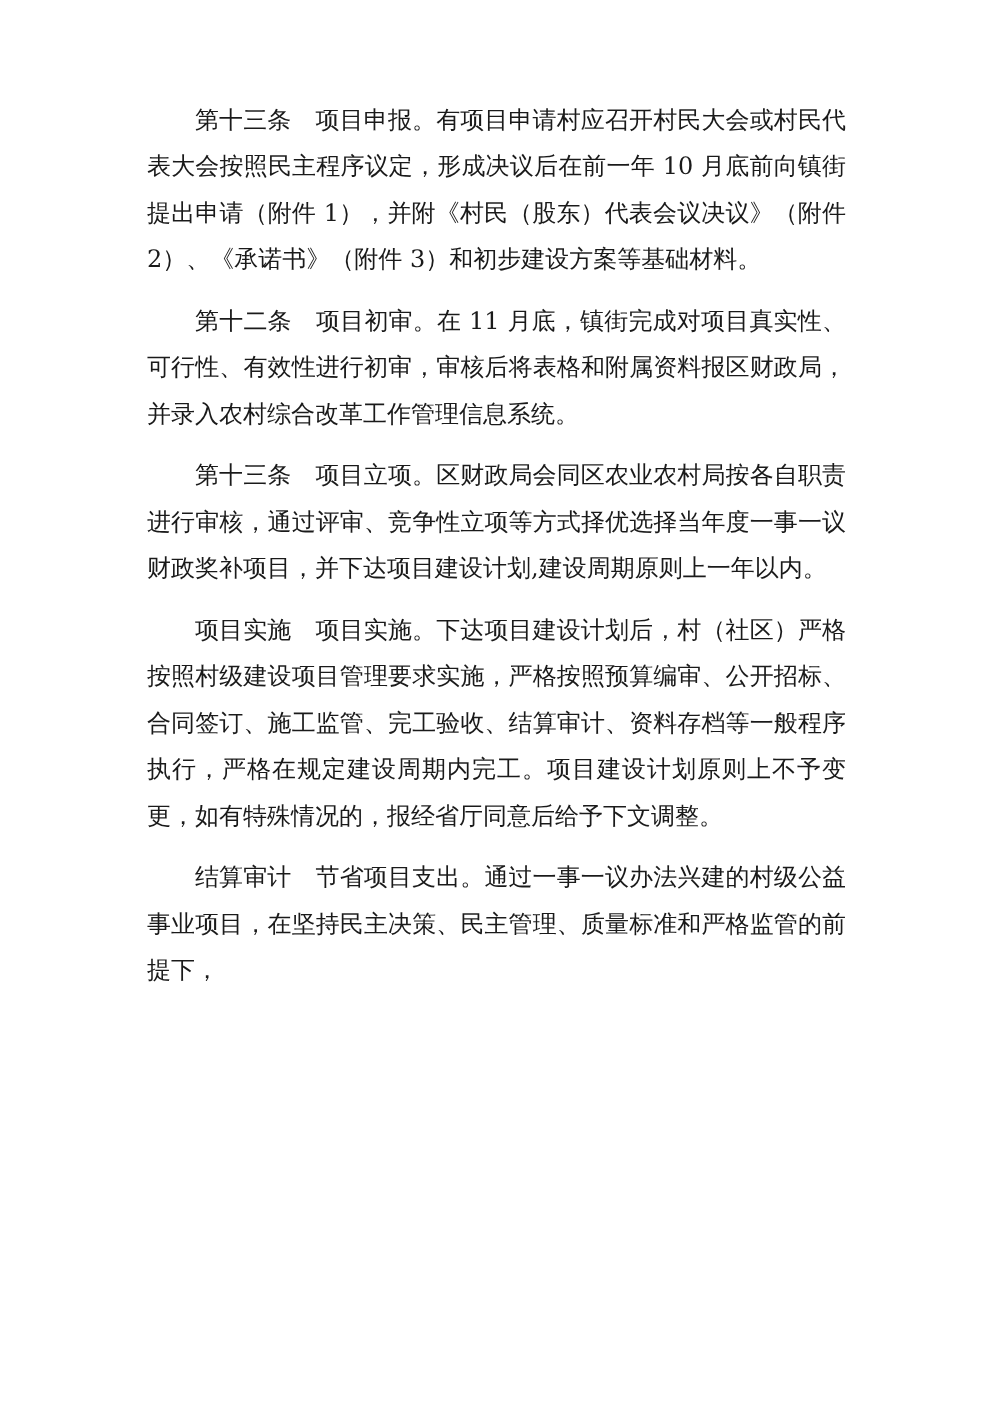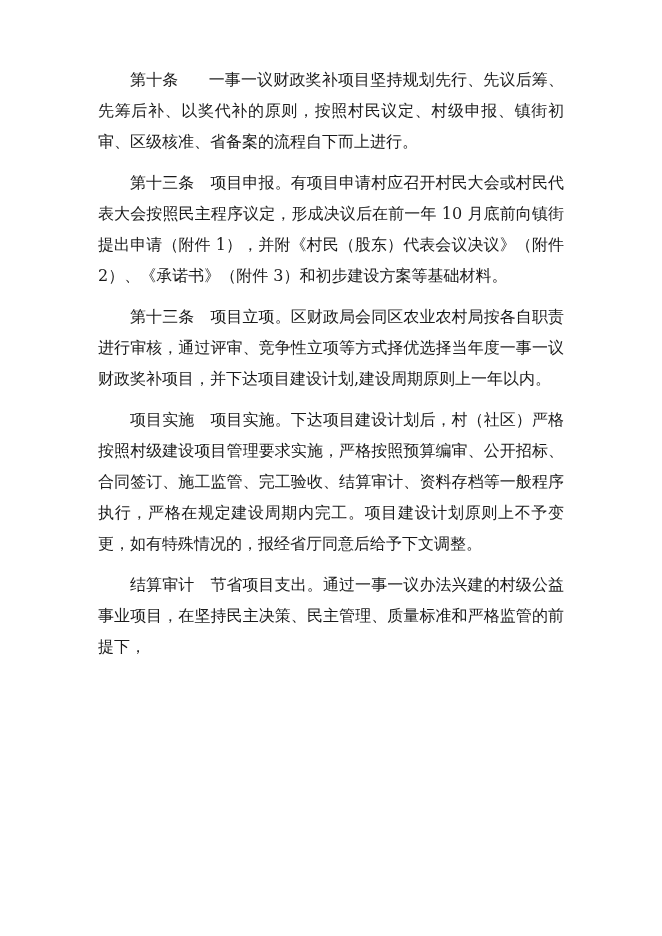--- a/index.html
+++ b/index.html
@@ -39,25 +39,25 @@
     }
     .gap.wide {
       width: 30px;
     }
   </style>
 </head>
 <body>
 
 <div class="page">
 
-  <p class="para"><span class="article-no">第十条</span><span class="gap wide"></span><span>一事一议财政奖补项目坚持规划先行、先议后筹、先筹后补、以奖代补的原则，按照村民议定、村级申报、镇街初审、区级核准、省备案的流程自下而上进行。</span></p>
 
 
   <p class="para"><span class="article-no">第十三条</span><span class="gap"></span><span>项目申报。有项目申请村应召开村民大会或村民代表大会按照民主程序议定，形成决议后在前一年 10 月底前向镇街提出申请（附件 1），并附《村民（股东）代表会议决议》（附件 2）、《承诺书》（附件 3）和初步建设方案等基础材料。</span></p>
 
+  <p class="para"><span class="article-no">第十二条</span><span class="gap"></span><span>项目初审。在 11 月底，镇街完成对项目真实性、可行性、有效性进行初审，审核后将表格和附属资料报区财政局，并录入农村综合改革工作管理信息系统。</span></p>
 
   <p class="para"><span class="article-no">第十三条</span><span class="gap"></span><span>项目立项。区财政局会同区农业农村局按各自职责进行审核，通过评审、竞争性立项等方式择优选择当年度一事一议财政奖补项目，并下达项目建设计划,建设周期原则上一年以内。</span></p>
 
   <p class="para"><span class="article-no">项目实施</span><span class="gap"></span><span>项目实施。下达项目建设计划后，村（社区）严格按照村级建设项目管理要求实施，严格按照预算编审、公开招标、合同签订、施工监管、完工验收、结算审计、资料存档等一般程序执行，严格在规定建设周期内完工。项目建设计划原则上不予变更，如有特殊情况的，报经省厅同意后给予下文调整。</span></p>
 
   <p class="para"><span class="article-no">结算审计</span><span class="gap"></span><span>节省项目支出。通过一事一议办法兴建的村级公益事业项目，在坚持民主决策、民主管理、质量标准和严格监管的前提下，</span></p>
 
 </div>
 
 </body></html>

